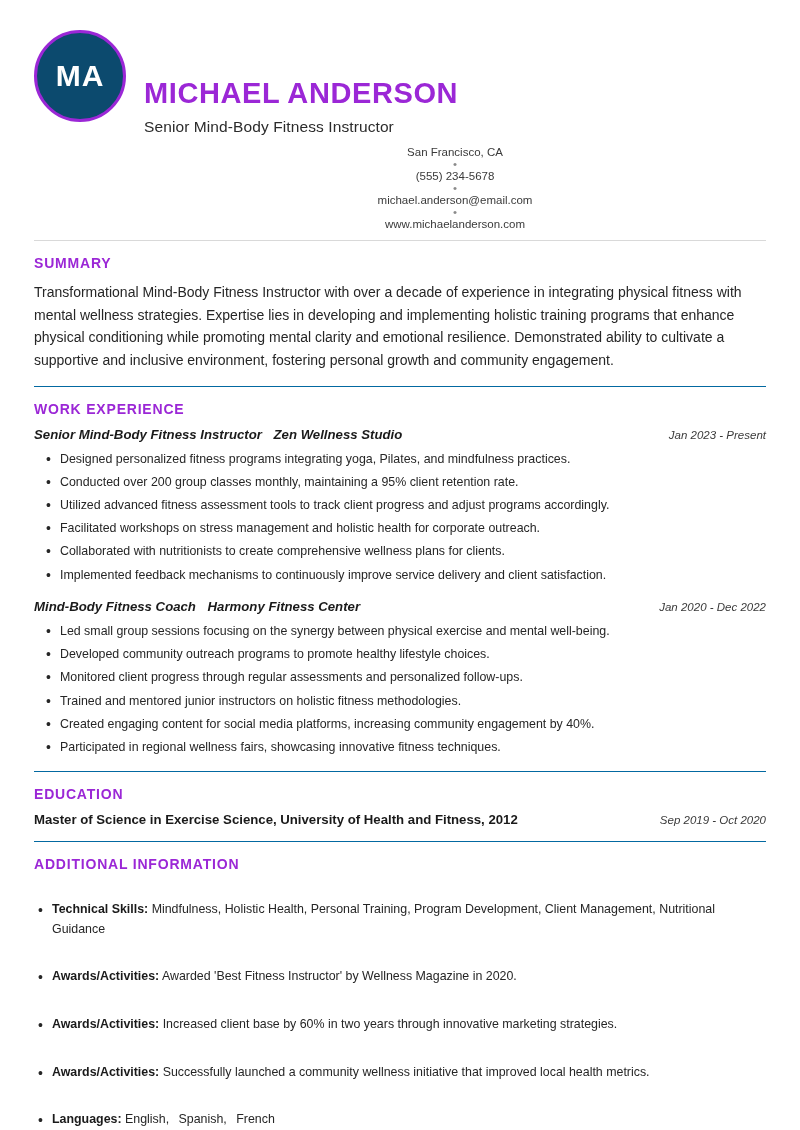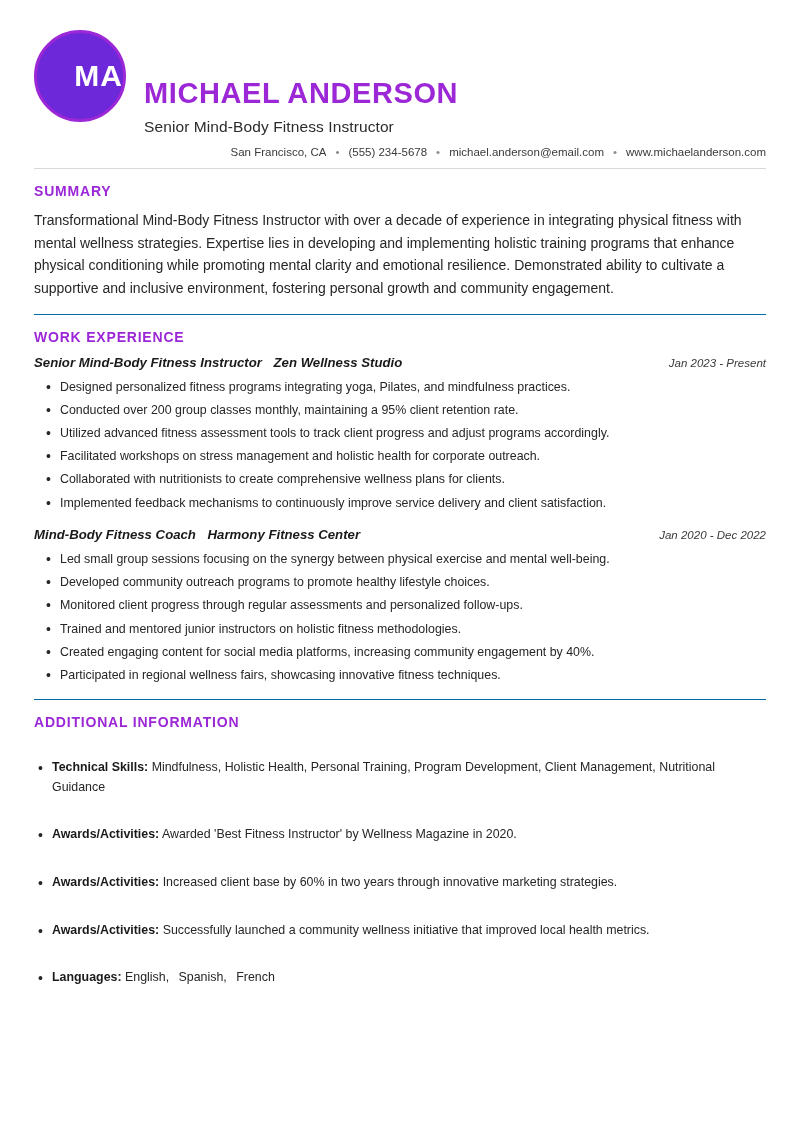--- a/index.html
+++ b/index.html
@@ -28,26 +28,26 @@
     display: flex;
     align-items: flex-start;
     padding-bottom: 10px;
     border-bottom: 1px solid #d9d9d9;
   }
   .avatar {
     width: 92px;
     height: 92px;
     min-width: 92px;
     border-radius: 50%;
-    background: #6d28d9;
+    background: #0c4a6e;
     border: 3px solid #9b27d6;
     color: #ffffff;
     display: flex;
     align-items: center;
-    justify-content: flex-end;
+    justify-content: center;
     font-size: 30px;
     font-weight: bold;
     letter-spacing: 1px;
     margin-top: 2px;
   }
   .header-text {
     flex: 1;
     padding-left: 18px;
     padding-top: 4px;
     margin-top: 46px;
@@ -67,20 +67,21 @@
     letter-spacing: 0.1px;
   }
   .contact-row {
     display: flex;
     justify-content: flex-end;
     align-items: center;
     flex-wrap: wrap;
     font-size: 11.5px;
     color: #3a3a3a;
     gap: 0;
+    flex-direction: column;
   }
   .contact-item { white-space: nowrap; }
   .contact-sep {
     color: #8a8a8a;
     padding: 0 9px;
   }
 
   
   .section {
     padding-top: 14px;
@@ -262,20 +263,27 @@
         <li>Led small group sessions focusing on the synergy between physical exercise and mental well-being.</li>
         <li>Developed community outreach programs to promote healthy lifestyle choices.</li>
         <li>Monitored client progress through regular assessments and personalized follow-ups.</li>
         <li>Trained and mentored junior instructors on holistic fitness methodologies.</li>
         <li>Created engaging content for social media platforms, increasing community engagement by 40%.</li>
         <li>Participated in regional wellness fairs, showcasing innovative fitness techniques.</li>
       </ul>
     </div>
   </div>
 
+  <div class="section">
+    <h2 class="section-title">EDUCATION</h2>
+    <div class="edu-row">
+      <div class="edu-degree">Master of Science in Exercise Science, University of Health and Fitness, 2012</div>
+      <div class="edu-dates">Sep 2019 - Oct 2020</div>
+    </div>
+  </div>
 
   <div class="section">
     <h2 class="section-title">ADDITIONAL INFORMATION</h2>
     <ul class="info-list">
       <li>
         <span class="info-label">Technical Skills:</span>
         <span>Mindfulness, Holistic Health, Personal Training, Program Development, Client Management, Nutritional Guidance</span>
       </li>
       <li>
         <span class="info-label">Awards/Activities:</span>

